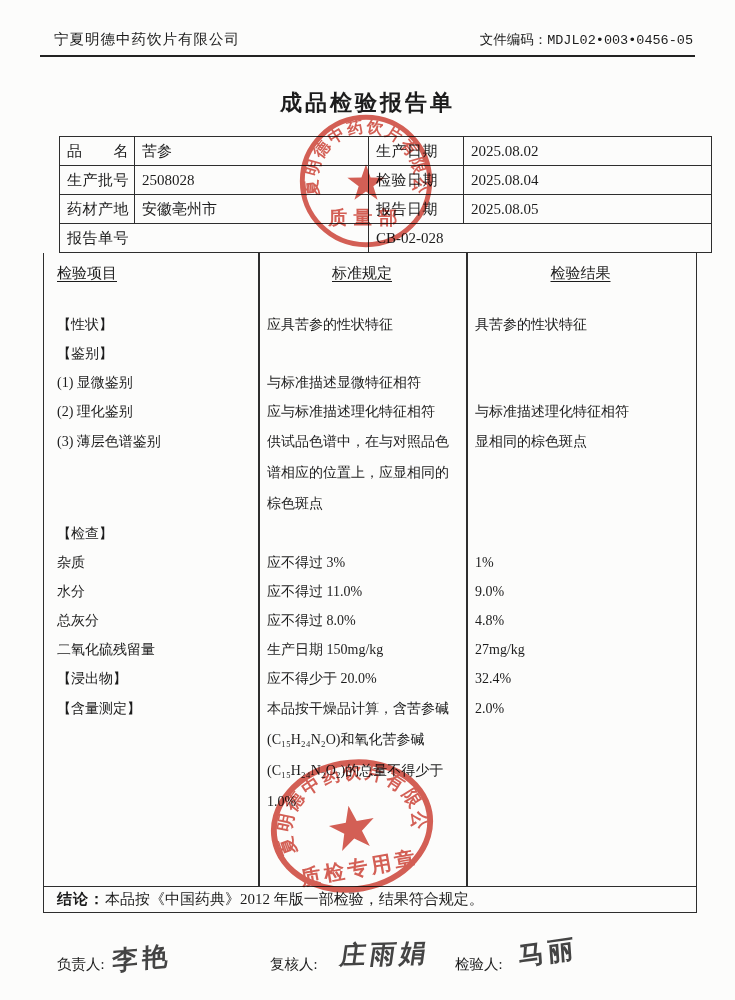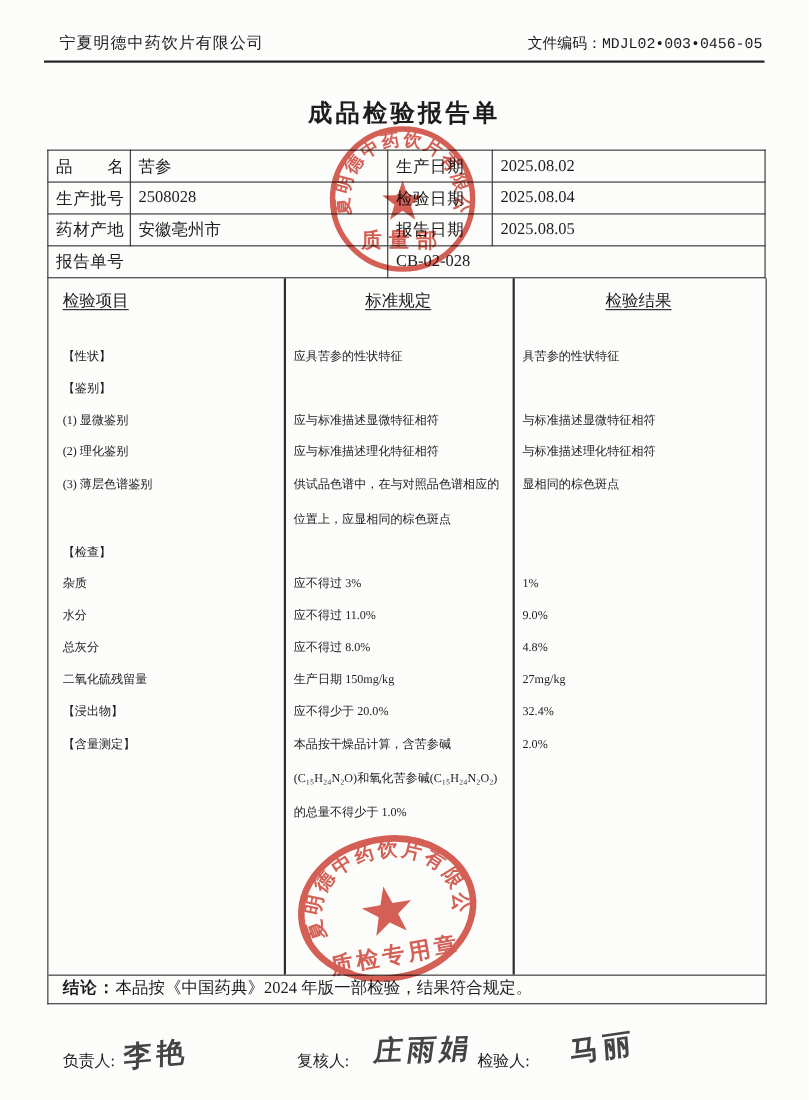--- a/index.html
+++ b/index.html
@@ -10,52 +10,52 @@
   }
   .content{position:absolute;left:40px;top:0;width:655px;}
   
   .hdr{display:flex;justify-content:space-between;align-items:flex-end;
        padding:30px 2px 6px 14px;border-bottom:2.5px solid #222;}
   .hdr .co{font-size:14.5px;letter-spacing:1px;}
   .hdr .code{font-size:13.5px;font-family:"Liberation Mono","DejaVu Sans Mono",monospace;}
   
   .title{text-align:center;font-size:22px;font-weight:bold;letter-spacing:3px;margin:31px 0 18px 0;}
   
-  table.info{border-collapse:collapse;table-layout:fixed;width:652px;margin-left:3px;}
+  table.info{border-collapse:collapse;table-layout:fixed;width:652px;margin-left:19px;}
   table.info td{border:1.5px solid #2e2e2e;height:28px;font-size:15px;padding:0 7px;
                 white-space:pre;overflow:hidden;}
   td.lab{letter-spacing:0.5px;}
   
   .main-table{width:652px;margin-left:3px;border:1.5px solid #2e2e2e;border-top:none;}
   .mt-inner{position:relative;min-height:633px;}
   .vline{position:absolute;top:0;bottom:0;width:1.5px;background:#2e2e2e;}
   .v1{left:214px;} .v2{left:422px;}
   .mt-header{display:flex;padding-top:11px;font-size:15px;}
   .mt-header span{text-decoration:underline;text-underline-offset:3px;}
   .mth1{width:214px;padding-left:13px;box-sizing:border-box;}
   .mth2{width:208px;text-align:center;}
   .mth3{width:229px;text-align:center;}
   .mt-body{margin-top:27px;}
-  .mrow{display:flex;font-size:11px;}
+  .mrow{display:flex;font-size:14px;}
   .mrow .c1{width:214px;box-sizing:border-box;padding-left:13px;line-height:29px;}
   .mrow .c2{width:208px;box-sizing:border-box;padding-left:9px;padding-right:4px;line-height:29px;}
   .mrow .c3{width:229px;box-sizing:border-box;padding-left:9px;line-height:29px;}
   .mrow.tall .c2, .mrow.tall .c3, .mrow.tall .c1{line-height:31px;}
   .mt-conclusion{border-top:1.5px solid #2e2e2e;height:25px;line-height:25px;
                  font-size:15px;padding-left:13px;}
   .mt-conclusion b{letter-spacing:1px;}
   
   .signs{position:relative;height:70px;margin-top:20px;}
   .signs .lbl{position:absolute;top:22px;font-size:14.5px;}
   .sig{position:absolute;top:8px;font-size:26px;font-weight:bold;color:#2b2b2b;
        font-family:"DejaVu Serif",serif;transform:rotate(-5deg) skewX(-6deg);
        letter-spacing:4px;opacity:0.88;}
   .l1{left:17px;} .s1{left:72px;}
   .l2{left:230px;} .s2{left:300px;top:4px;transform:rotate(-2deg) skewX(-10deg);}
-  .l3{left:394px;} .s3{left:478px;top:2px;transform:rotate(-8deg) skewX(-4deg);}
+  .l3{left:415px;} .s3{left:478px;top:2px;transform:rotate(-8deg) skewX(-4deg);}
   
   .stamp{position:absolute;mix-blend-mode:multiply;opacity:0.85;pointer-events:none;}
   .stamp-top{left:296px;top:111px;width:140px;height:140px;}
   .stamp-bottom{left:266px;top:756px;width:172px;height:140px;transform:rotate(-10deg);}
 </style>
 </head>
 <body>
 
 <div class="content">
 
@@ -116,21 +116,20 @@
           <div class="c2">应具苦参的性状特征</div>
           <div class="c3">具苦参的性状特征</div>
         </div>
         <div class="mrow">
           <div class="c1">【鉴别】</div>
           <div class="c2"></div>
           <div class="c3"></div>
         </div>
         <div class="mrow">
           <div class="c1">(1) 显微鉴别</div>
-          <div class="c2">应与标准描述显微特征相符</div>
           <div class="c3">与标准描述显微特征相符</div>
         </div>
         <div class="mrow">
           <div class="c1">(2) 理化鉴别</div>
           <div class="c2">应与标准描述理化特征相符</div>
           <div class="c3">与标准描述理化特征相符</div>
         </div>
         <div class="mrow tall">
           <div class="c1">(3) 薄层色谱鉴别</div>
           <div class="c2">供试品色谱中，在与对照品色谱相应的位置上，应显相同的棕色斑点</div>
@@ -168,21 +167,21 @@
         </div>
         <div class="mrow tall">
           <div class="c1">【含量测定】</div>
           <div class="c2">本品按干燥品计算，含苦参碱(C₁₅H₂₄N₂O)和氧化苦参碱(C₁₅H₂₄N₂O₂)的总量不得少于 1.0%</div>
           <div class="c3">2.0%</div>
         </div>
       </div>
     </div>
 
     <div class="mt-conclusion">
-      <b>结论：</b><span>本品按《中国药典》2024 年版一部检验，结果符合规定。</span>
+      <b>结论：</b><span>本品按《中国药典》2012 年版一部检验，结果符合规定。</span>
     </div>
   </div>
 
   <div class="signs">
     <span class="lbl l1">负责人:</span>
     <span class="sig s1">李艳</span>
     <span class="lbl l2">复核人:</span>
     <span class="sig s2">庄雨娟</span>
     <span class="lbl l3">检验人:</span>
     <span class="sig s3">马丽</span>

